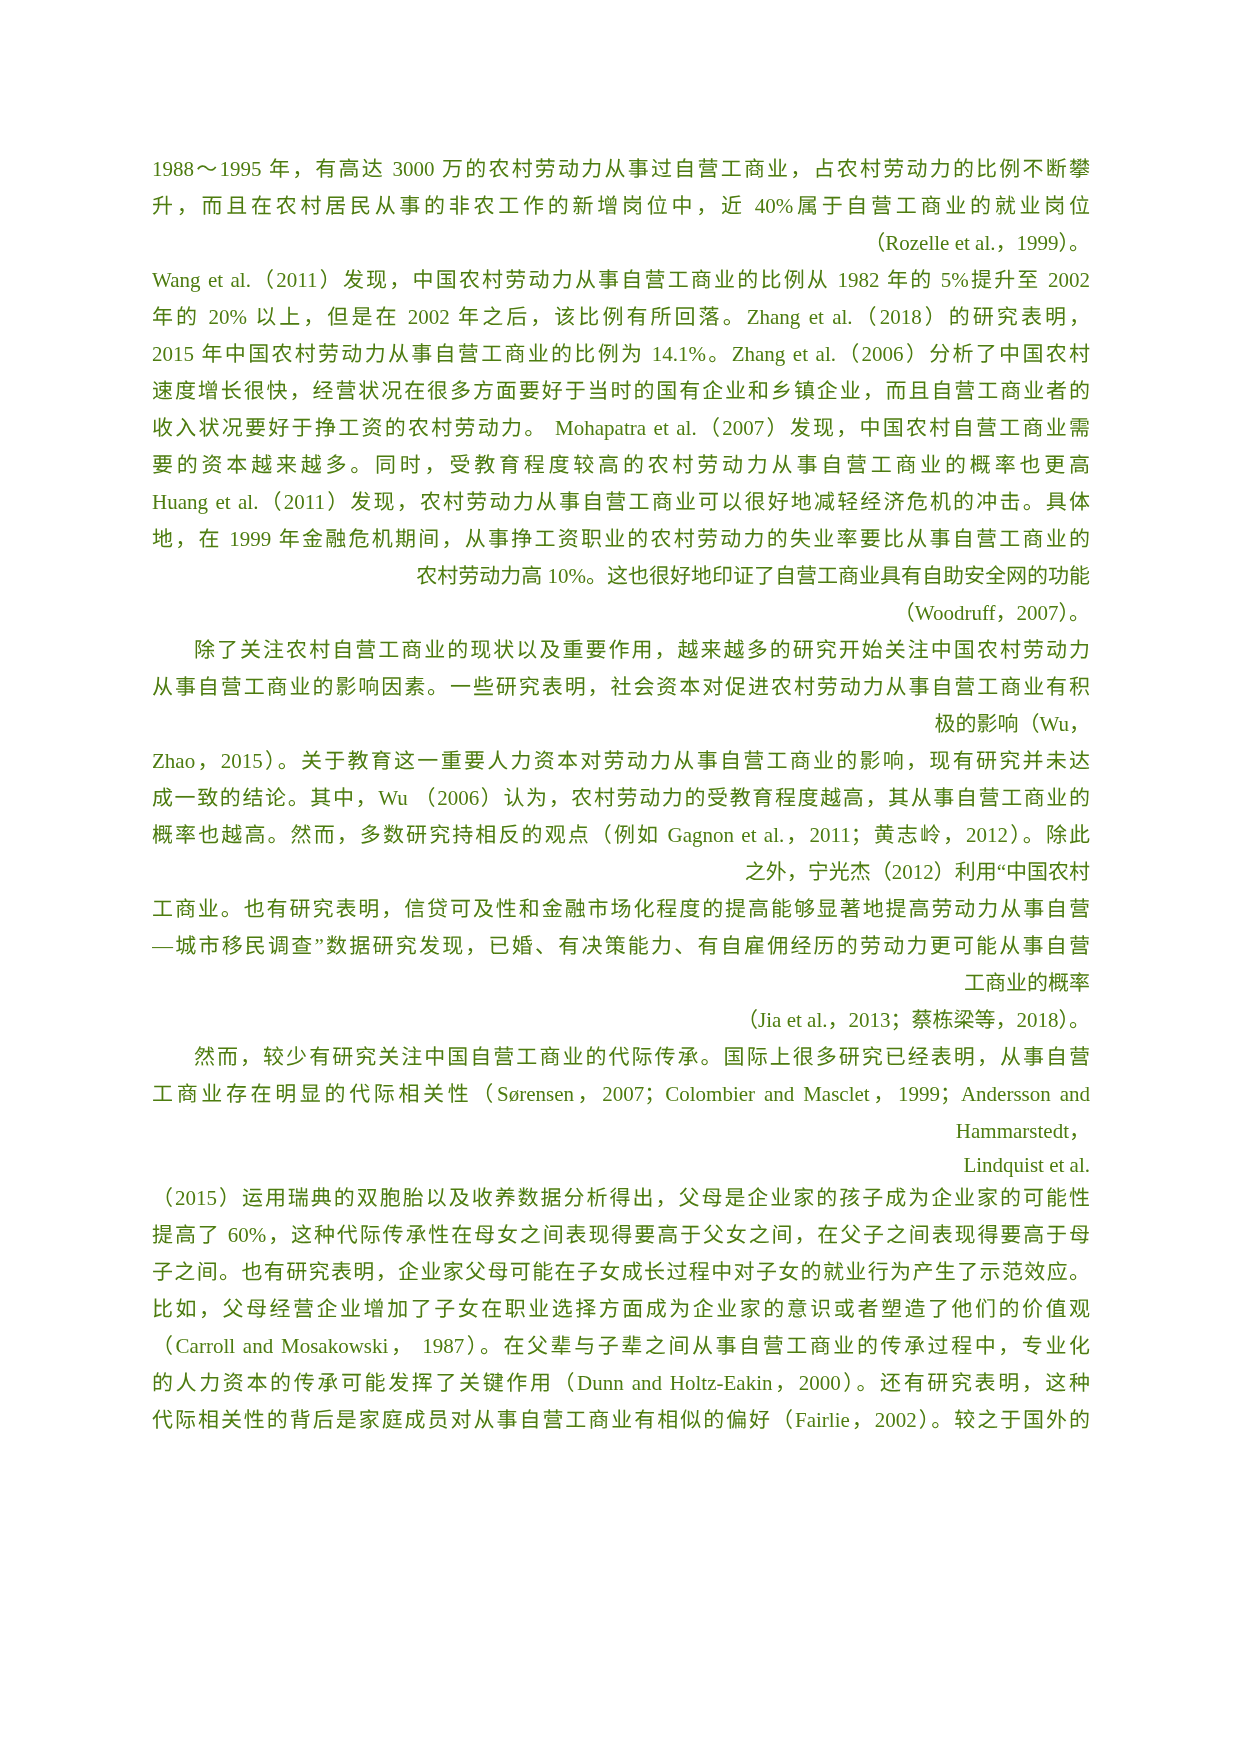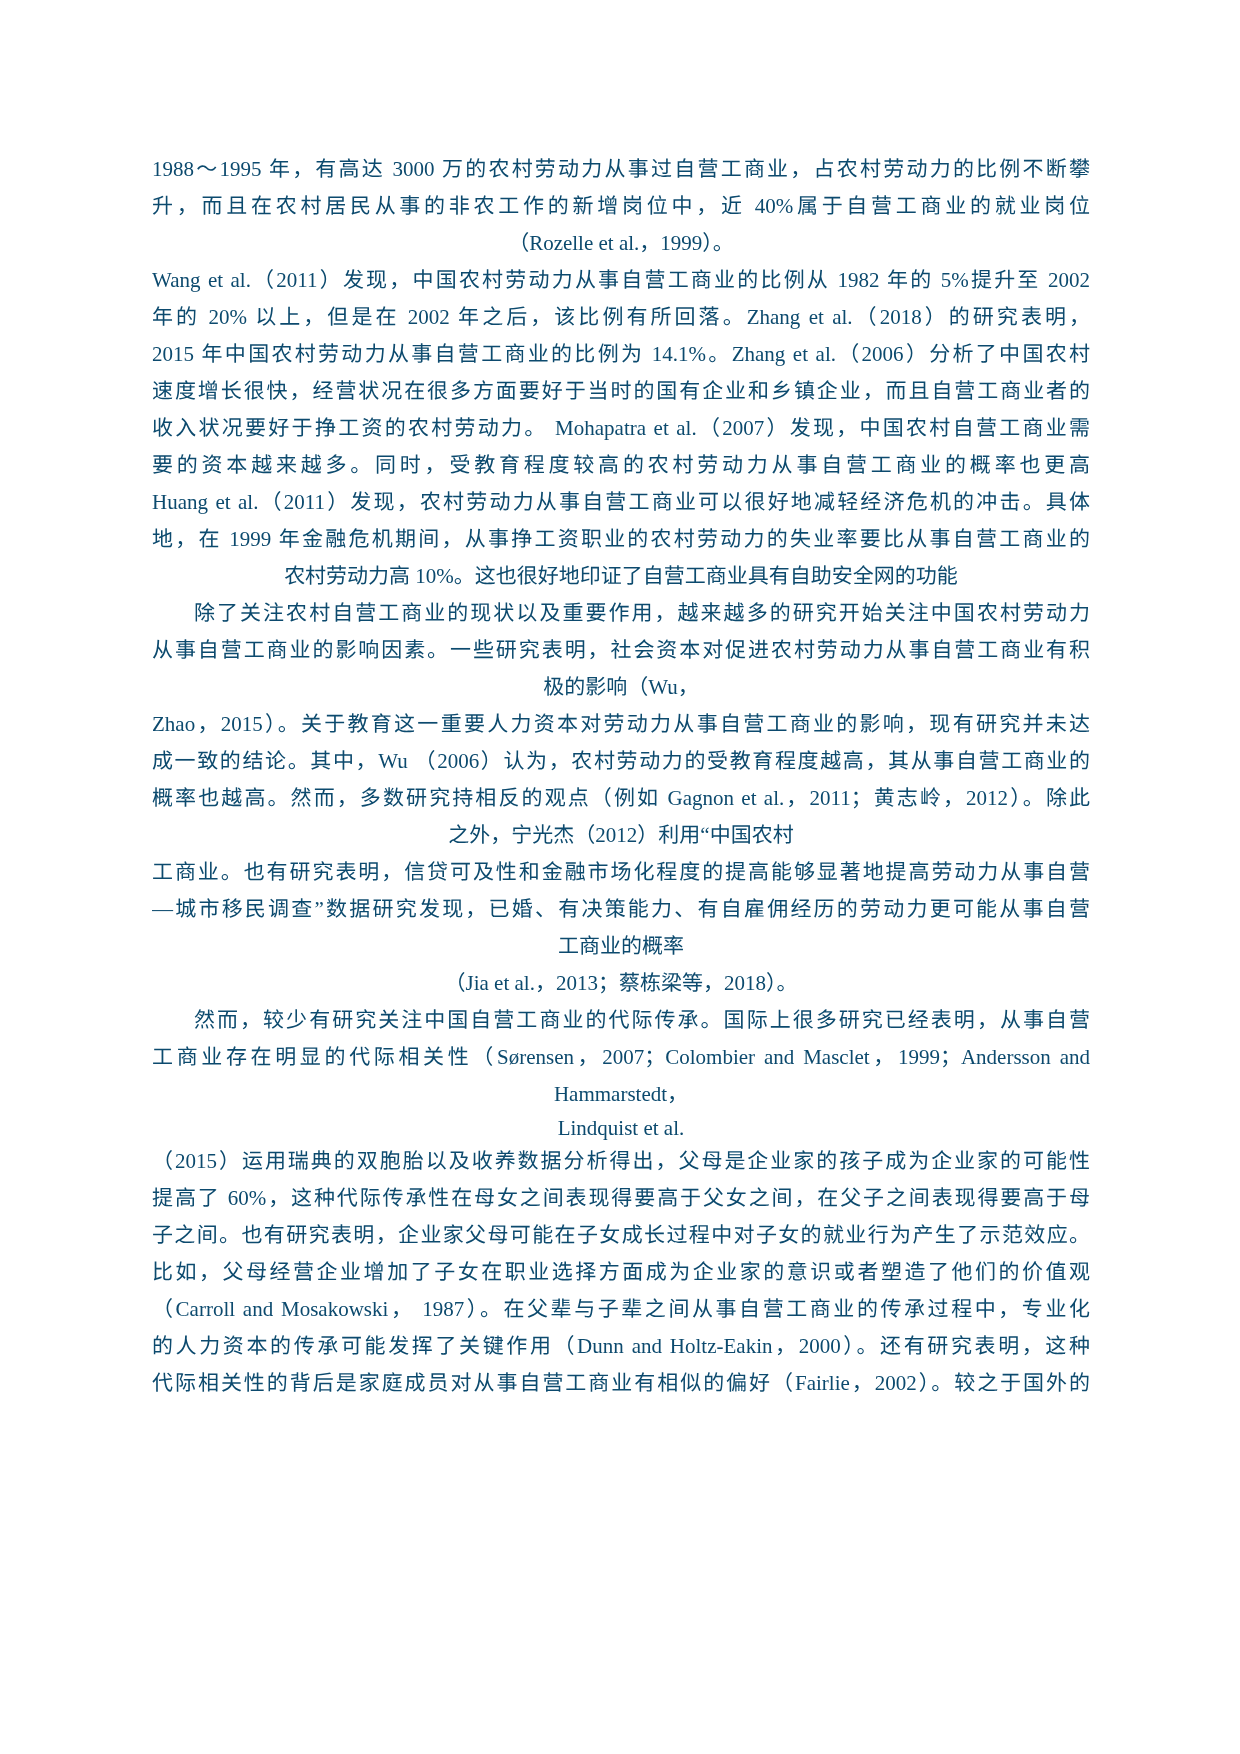--- a/index.html
+++ b/index.html
@@ -6,34 +6,34 @@
     margin: 0;
     padding: 0;
     background: #ffffff;
   }
   .page {
     position: relative;
     width: 1240px;
     height: 1754px;
     background: #ffffff;
     font-family: "Liberation Serif", "DejaVu Serif", serif;
-    color: #0c4a6e;
+    color: #4d7c0f;
     overflow: hidden;
   }
   .text-block {
     position: absolute;
     left: 152px;
     top: 151px;
     width: 938px;
   }
   .line {
     font-size: 21px;
     line-height: 37px;
     height: 37px;
-    text-align: center;
+    text-align: right;
     white-space: nowrap;
     overflow: visible;
   }
   .line.justify {
     text-align: justify;
     text-align-last: justify;
     white-space: normal;
     overflow: hidden;
   }
   .line.indent {
@@ -54,20 +54,21 @@
       <div class="line">（Rozelle et al.，1999）。</div>
       <div class="line justify">Wang et al.（2011）发现，中国农村劳动力从事自营工商业的比例从 1982 年的 5%提升至 2002</div>
       <div class="line justify">年的 20% 以上，但是在 2002 年之后，该比例有所回落。Zhang et al.（2018）的研究表明，</div>
       <div class="line justify">2015 年中国农村劳动力从事自营工商业的比例为 14.1%。Zhang et al.（2006）分析了中国农村</div>
       <div class="line justify">速度增长很快，经营状况在很多方面要好于当时的国有企业和乡镇企业，而且自营工商业者的</div>
       <div class="line justify">收入状况要好于挣工资的农村劳动力。 Mohapatra et al.（2007）发现，中国农村自营工商业需</div>
       <div class="line justify">要的资本越来越多。同时，受教育程度较高的农村劳动力从事自营工商业的概率也更高</div>
       <div class="line justify">Huang et al.（2011）发现，农村劳动力从事自营工商业可以很好地减轻经济危机的冲击。具体</div>
       <div class="line justify">地，在 1999 年金融危机期间，从事挣工资职业的农村劳动力的失业率要比从事自营工商业的</div>
       <div class="line">农村劳动力高 10%。这也很好地印证了自营工商业具有自助安全网的功能</div>
+      <div class="line">（Woodruff，2007）。</div>
       <div class="line justify indent">除了关注农村自营工商业的现状以及重要作用，越来越多的研究开始关注中国农村劳动力</div>
       <div class="line justify">从事自营工商业的影响因素。一些研究表明，社会资本对促进农村劳动力从事自营工商业有积</div>
       <div class="line">极的影响（Wu，</div>
       <div class="line justify">Zhao，2015）。关于教育这一重要人力资本对劳动力从事自营工商业的影响，现有研究并未达</div>
       <div class="line justify">成一致的结论。其中，Wu （2006）认为，农村劳动力的受教育程度越高，其从事自营工商业的</div>
       <div class="line justify">概率也越高。然而，多数研究持相反的观点（例如 Gagnon et al.，2011；黄志岭，2012）。除此</div>
       <div class="line">之外，宁光杰（2012）利用“中国农村</div>
       <div class="line justify">工商业。也有研究表明，信贷可及性和金融市场化程度的提高能够显著地提高劳动力从事自营</div>
       <div class="line justify">—城市移民调查”数据研究发现，已婚、有决策能力、有自雇佣经历的劳动力更可能从事自营</div>
       <div class="line">工商业的概率</div>

